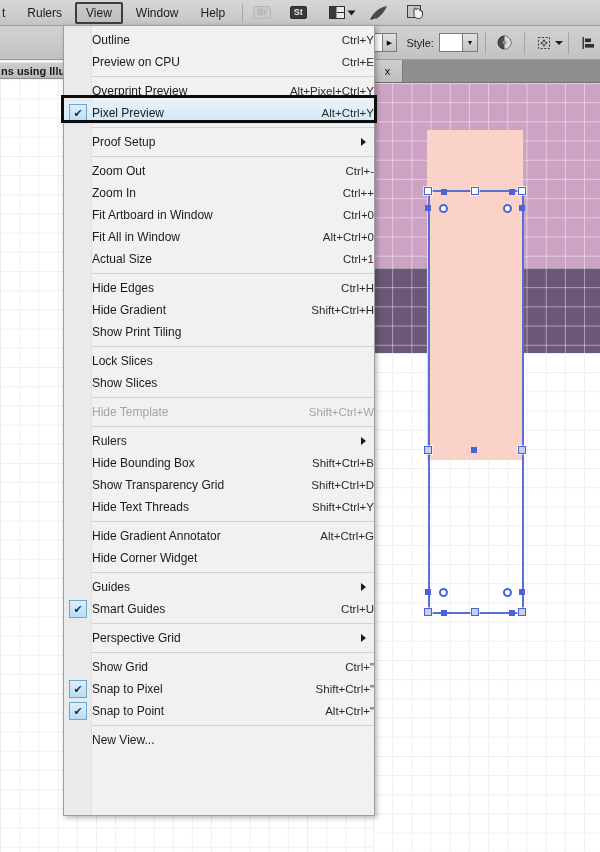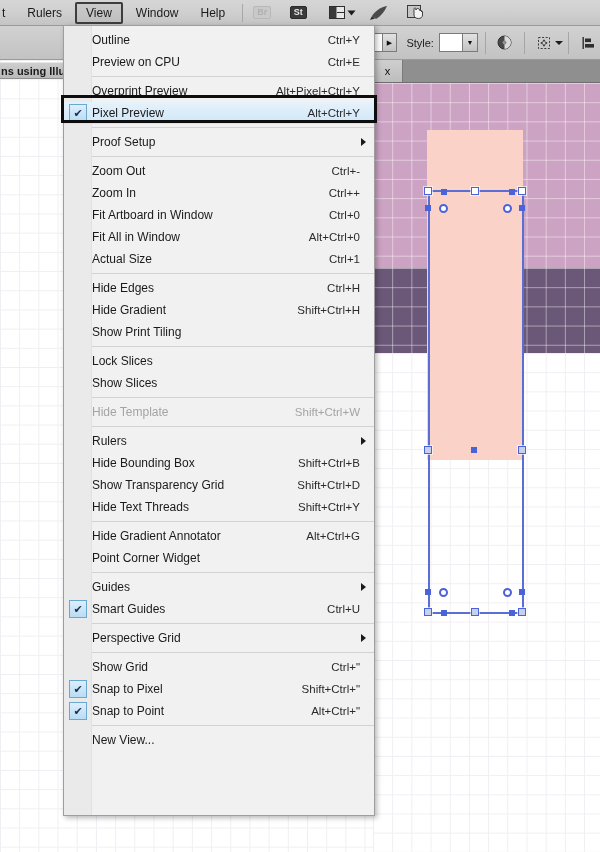--- a/index.html
+++ b/index.html
@@ -145,21 +145,21 @@
   }
   .mrow {
     position: relative; height: 22px; display: flex; align-items: center;
     font-size: 12px; color: #1a1a1a; z-index: 2;
   }
   .mrow.disabled { color: #a4a4a4; }
   .mrow .check {
     width: 28px; text-align: center; font-size: 12px; color:#111; flex: none;
   }
   .mrow .mlabel { flex: 1; white-space: nowrap; }
-  .mrow .maccel { color: #2b2b2b; padding-right: 14px; font-size: 11.5px; white-space: nowrap; }
+  .mrow .maccel { color: #2b2b2b; font-size: 11.5px; white-space: nowrap; }
   .mrow.disabled .maccel { color: #a4a4a4; }
   .mrow .submenu-arrow {
     position:absolute; right: 8px; width:0; height:0;
     border-left: 5px solid #1a1a1a; border-top: 4px solid transparent; border-bottom: 4px solid transparent;
   }
   .msep { height: 1px; background: #d2d2d2; margin: 3px 0 3px 28px; position:relative; z-index:2; }
   .chk-box {
     display:inline-block; width:18px; height:18px;
     background: linear-gradient(to bottom,#ddeefc,#b9dcf4);
     border:1px solid #6ba8d0; line-height:16px; text-align:center;
@@ -414,21 +414,21 @@
           <div class="maccel">Shift+Ctrl+Y</div>
         </div>
         <div class="msep"></div>
         <div class="mrow">
           <div class="check"></div>
           <div class="mlabel">Hide Gradient Annotator</div>
           <div class="maccel">Alt+Ctrl+G</div>
         </div>
         <div class="mrow">
           <div class="check"></div>
-          <div class="mlabel">Point Corner Widget</div>
+          <div class="mlabel">Hide Corner Widget</div>
           <div class="maccel"></div>
         </div>
         <div class="msep"></div>
         <div class="mrow">
           <div class="check"></div>
           <div class="mlabel">Guides</div>
           <div class="maccel"></div>
           <div class="submenu-arrow"></div>
         </div>
         <div class="mrow">

